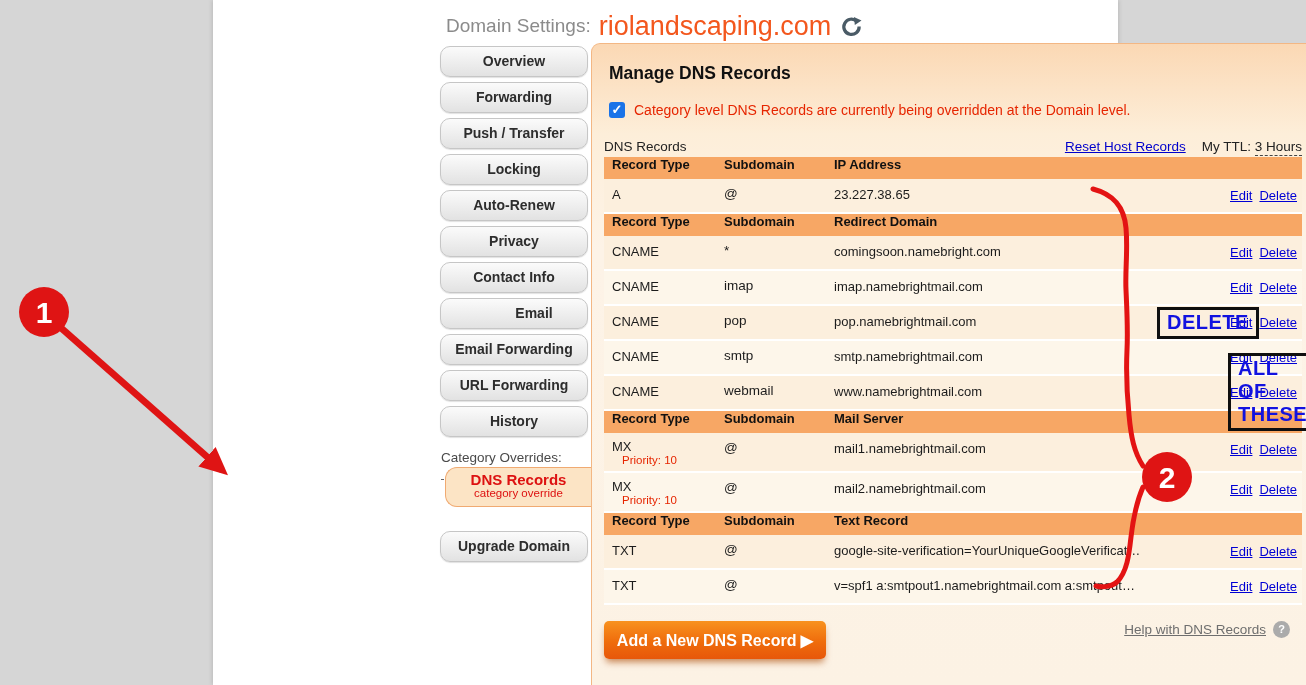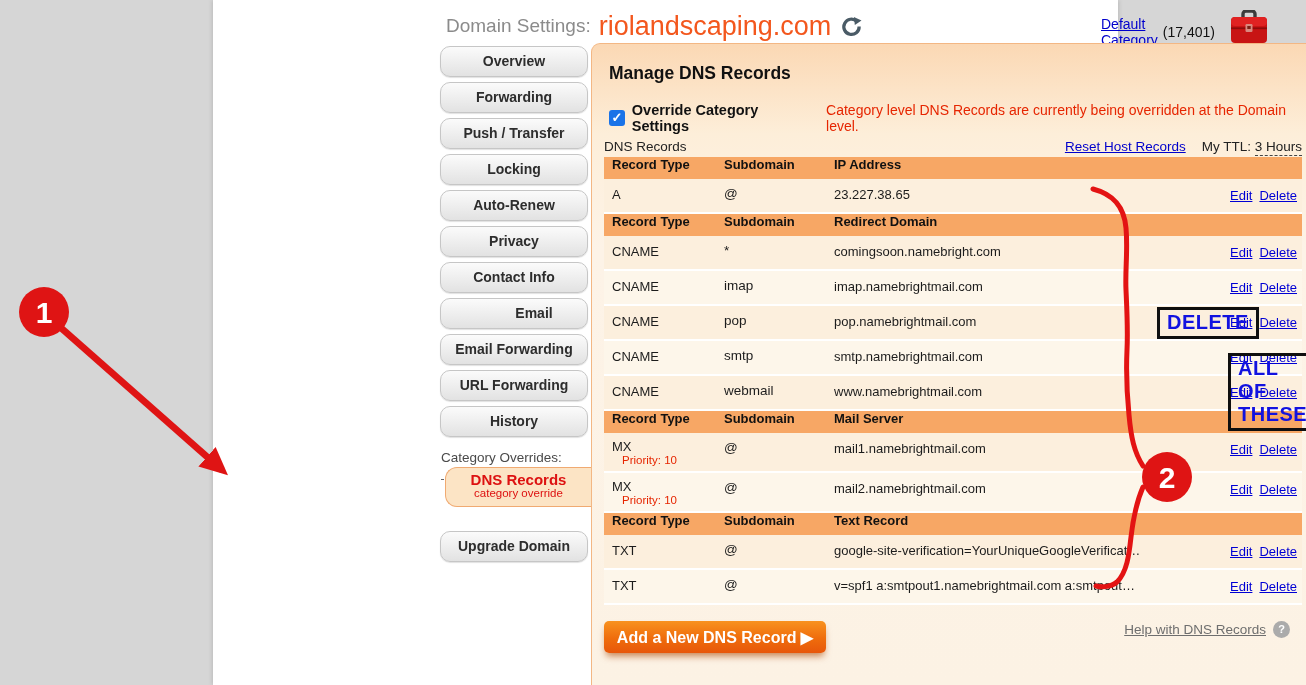--- a/index.html
+++ b/index.html
@@ -64,21 +64,21 @@
   .row.mx { height:40px; }
   .row .type { position:absolute; left:8px; top:8px; font-size:13px; color:#1c1c1c; }
   .row.mx .type { top:6px; }
   .row .priority { position:absolute; left:18px; top:21px; font-size:11.5px; color:#e62500; }
   .row .sub { position:absolute; left:120px; top:7px; font-size:13.5px; color:#1c1c1c; }
   .row .val { position:absolute; left:230px; top:8px; font-size:13px; color:#1c1c1c;
               max-width:380px; white-space:nowrap; overflow:hidden; }
   .row .actions { position:absolute; right:5px; top:9px; font-size:13px; }
   .row .actions a { color:#0000d4; text-decoration:underline; margin-left:7px; }
 
-  .add-btn { position:absolute; left:12px; top:577px; width:222px; height:32px;
+  .add-btn { position:absolute; left:12px; top:577px; width:222px; height:38px;
              background:linear-gradient(#f8921f,#ef6c0c 55%,#e7570a); border:none; border-radius:5px;
              color:#fff; font-weight:bold; font-size:16px; font-family:"Liberation Sans",sans-serif;
              cursor:pointer; box-shadow:0 5px 7px -2px rgba(170,70,0,.65);text-align:center; }
   .help-row { position:absolute; right:26px; top:577px; display:flex; align-items:center; }
   .help-link { color:#6e6e6e; text-decoration:underline; font-size:13.5px; }
   .help-q { width:17px; height:17px; border-radius:50%; background:#ababab; color:#fff;
             font-size:11px; font-weight:bold; text-align:center; line-height:17px; margin-left:7px; cursor:pointer; }
 
   
   #anno-svg { position:absolute; left:0; top:0; width:1306px; height:685px;
@@ -95,34 +95,20 @@
 
   <div class="window">
 
     <div class="hdr">
       <span class="hdr-label">Domain Settings:</span>
       <span class="hdr-domain">riolandscaping.com</span>
       <span class="refresh">
         <svg width="21" height="21" viewBox="0 0 22 22">
           <path d="M16.5 5.5 A8 8 0 1 0 19 11" fill="none" stroke="#4a5b66" stroke-width="3.4"></path>
           <polygon points="13.5,1 21.5,4.8 14.5,9.5" fill="#4a5b66"></polygon>
-        </svg>
-      </span>
-    </div>
-    <div class="hdr-right">
-      <a href="#">Default Category</a>
-      <span class="hdr-count">(17,401)</span>
-      <span class="toolbox">
-        <svg width="40" height="36" viewBox="0 0 40 36">
-          <rect x="14" y="1" width="12" height="9" rx="3" fill="none" stroke="#3c3c3c" stroke-width="3.4"></rect>
-          <rect x="2" y="7" width="36" height="26" rx="4" fill="#c81414"></rect>
-          <rect x="2" y="7" width="36" height="9" rx="4" fill="#e02222"></rect>
-          <rect x="2" y="17.4" width="36" height="1.8" fill="#8f0b0b"></rect>
-          <rect x="16.5" y="14" width="7" height="8" rx="1.2" fill="#d98a80"></rect>
-          <rect x="18.3" y="16" width="3.4" height="3" fill="#7d2016"></rect>
         </svg>
       </span>
     </div>
 
     <div id="sidebar-buttons">
         <div class="side-btn" style="top: 46px;">Overview</div>
         <div class="side-btn" style="top: 82px;">Forwarding</div>
         <div class="side-btn" style="top: 118px;">Push / Transfer</div>
         <div class="side-btn" style="top: 154px;">Locking</div>
         <div class="side-btn" style="top: 190px;">Auto-Renew</div>
@@ -141,21 +127,20 @@
       <div class="t2">category override</div>
     </div>
 
     <div class="side-btn upgrade-btn" style="top:531px">Upgrade Domain</div>
 
     <div class="panel">
       <div class="panel-title">Manage DNS Records</div>
 
       <div class="override-row">
         <span class="checkbox">✓</span>
-        <span class="override-label">Override Category Settings</span>
         <span class="override-warn">Category level DNS Records are currently being overridden at the Domain level.</span>
       </div>
 
       <div class="tbl-label-row">
         <span>DNS Records</span>
         <span class="spacer"></span>
         <a href="#" class="reset-link">Reset Host Records</a>
         <span class="ttl">
           <span>My TTL:</span>
           <span class="ttl-val">3 Hours</span>

